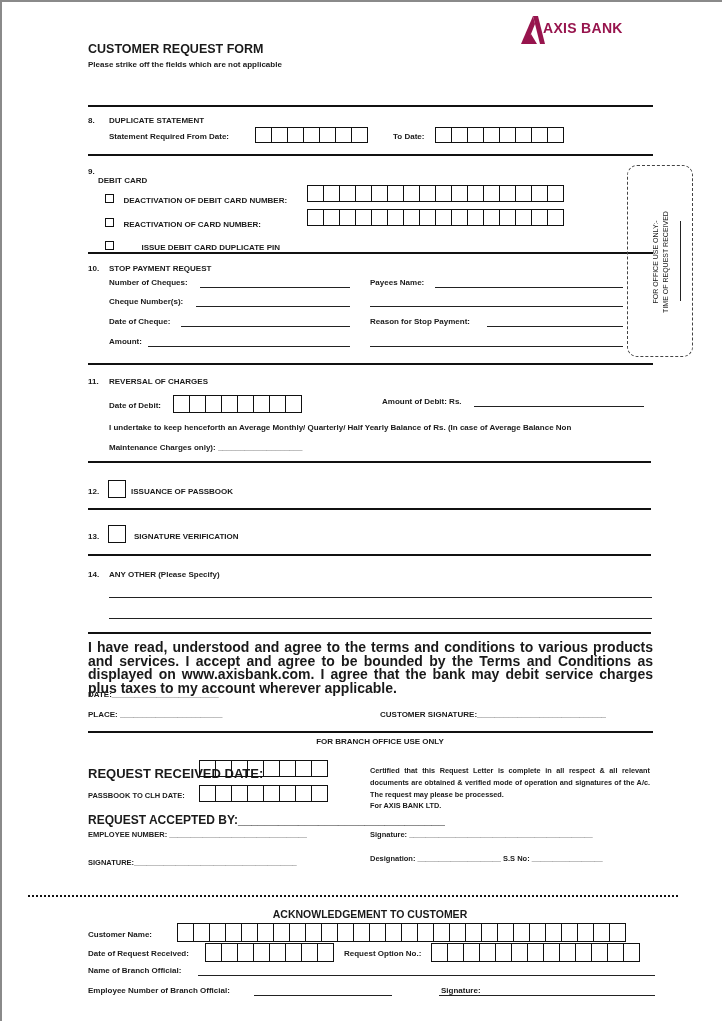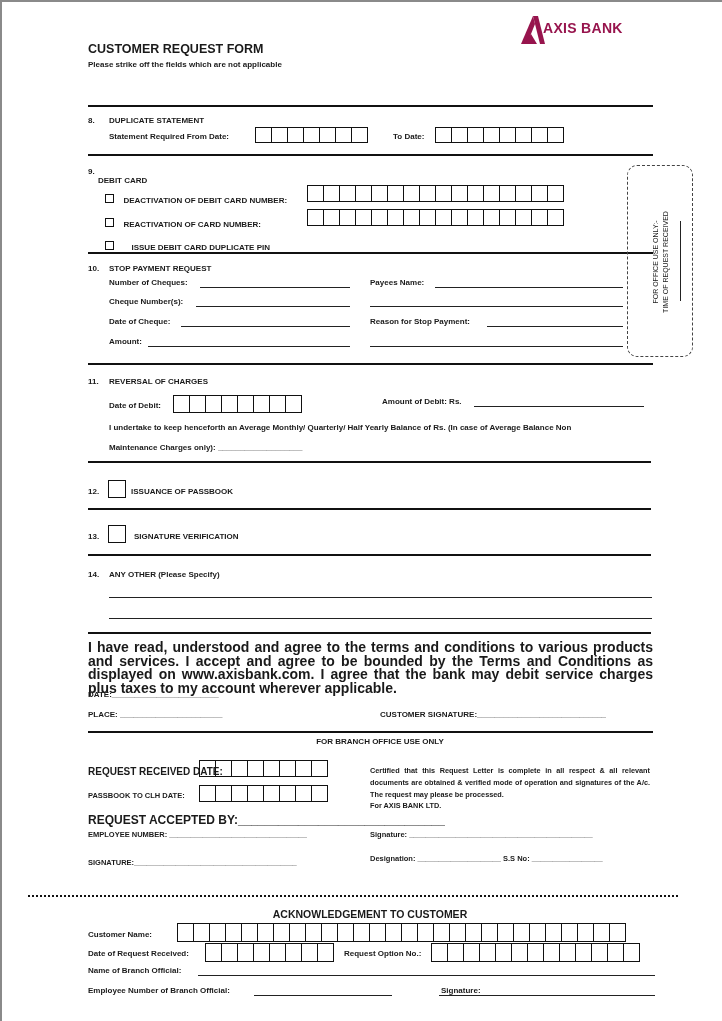--- a/index.html
+++ b/index.html
@@ -116,21 +116,21 @@
       <span style="width: 17px; height: 17px;"></span>
       <span style="width: 17px; height: 17px;"></span>
       <span style="width: 17px; height: 17px;"></span>
       <span style="width: 17px; height: 17px;"></span>
       <span style="width: 17px; height: 17px;"></span>
       <span style="width: 17px; height: 17px;"></span>
     </div>
 
   <div class="abs" style="left:105px; top:236px;">
     <span class="cb"></span>
-    <span class="b xs" style="margin-left:13px;">ISSUE DEBIT CARD DUPLICATE PIN</span>
+    <span class="b xs" style="margin-left:23px;">ISSUE DEBIT CARD DUPLICATE PIN</span>
   </div>
 </div>
 
 <div class="hr" style="left:88px; top:252px; width:565px;"></div>
 
 <div class="office-box">
   <div class="office-text">
     <div>FOR OFFICE USE ONLY:-</div>
     <div>TIME OF REQUEST RECEIVED</div>
   </div>
@@ -212,21 +212,21 @@
 <div class="abs para b" style="left:88px; top:641px; width:565px;">I have read, understood and agree to the terms and conditions to various products and services. I accept and agree to be bounded by the Terms and Conditions as displayed on www.axisbank.com. I agree that the bank may debit service charges plus taxes to my account wherever applicable.</div>
 <div class="abs b xs" style="left:88px; top:690px; white-space:nowrap;">DATE:________________________</div>
 <div class="abs b xs" style="left:88px; top:710px; white-space:nowrap;">PLACE: _______________________</div>
 <div class="abs b xs" style="left:380px; top:710px; white-space:nowrap;">CUSTOMER SIGNATURE:_____________________________</div>
 
 <div class="hr thin" style="left:88px; top:731px; width:565px; height:1.5px;"></div>
 
 <div>
   <div class="abs b xs" style="left:0; width:760px; text-align:center; top:737px;">FOR BRANCH OFFICE USE ONLY</div>
 
-  <div class="abs b xs" style="left:88px; top:766px; font-size:10px;">REQUEST RECEIVED DATE:</div>
+  <div class="abs b xs" style="left:88px; top:766px; font-size:13px;">REQUEST RECEIVED DATE:</div>
   <div class="abs boxes" style="left:199px; top:760px;">
       <span style="width: 17px; height: 17px; margin-left: 0px;"></span>
       <span style="width: 17px; height: 17px;"></span>
       <span style="width: 17px; height: 17px;"></span>
       <span style="width: 17px; height: 17px;"></span>
       <span style="width: 17px; height: 17px;"></span>
       <span style="width: 17px; height: 17px;"></span>
       <span style="width: 17px; height: 17px;"></span>
       <span style="width: 17px; height: 17px;"></span>
     </div>

